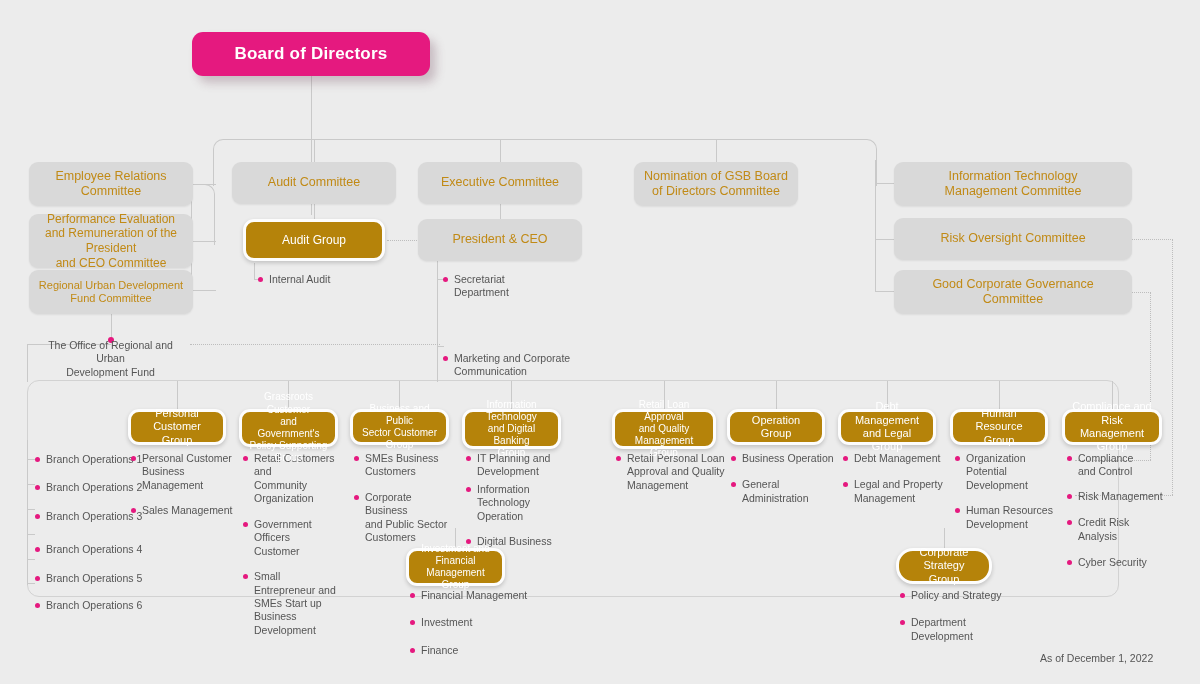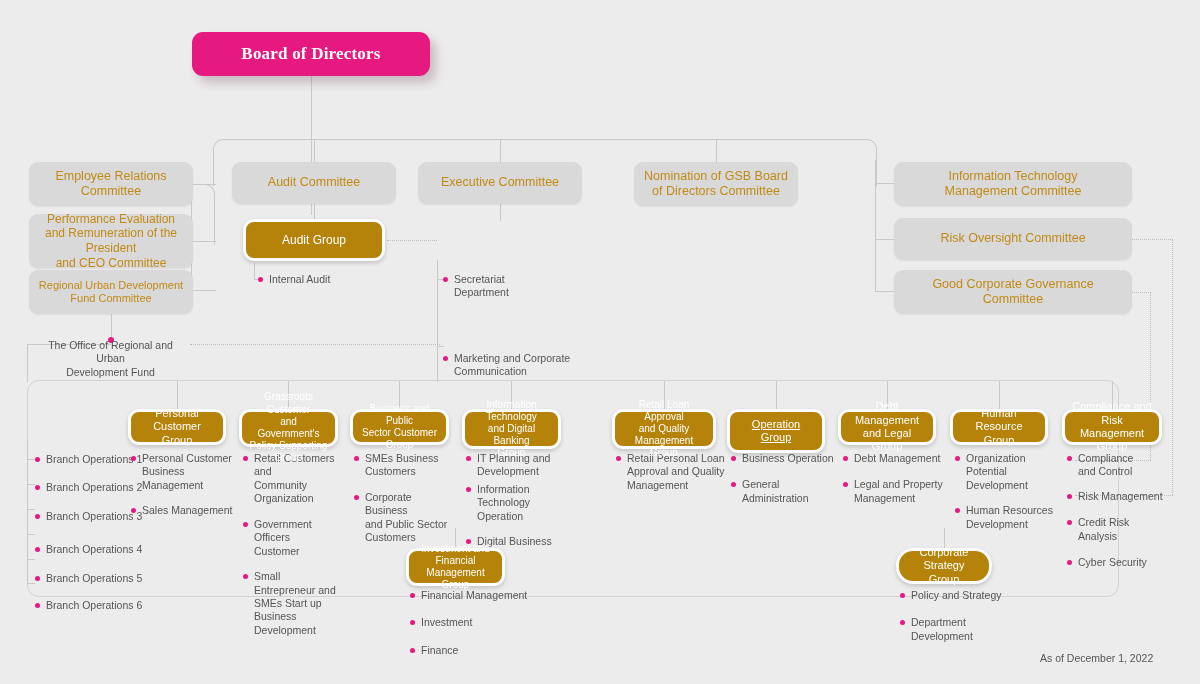--- a/index.html
+++ b/index.html
@@ -174,21 +174,21 @@
   <div class="ln h" style="left:27px;top:559px;width:8px;"></div>
   <div class="ln h" style="left:27px;top:583px;width:8px;"></div>
 
   <div class="dotv" style="left:1172px;top:239px;height:256px;"></div>
   <div class="dotln" style="left:1130px;top:239px;width:43px;"></div>
   <div class="dotv" style="left:1150px;top:292px;height:168px;"></div>
   <div class="dotln" style="left:1130px;top:292px;width:21px;"></div>
   <div class="dotln" style="left:1075px;top:460px;width:76px;"></div>
   <div class="dotln" style="left:1075px;top:495px;width:98px;"></div>
 
-  <div class="box root" style="left:192px;top:32px;width:238px;height:44px;font-family:Liberation Serif, serif;">
+  <div class="box root" style="left:192px;top:32px;width:238px;height:44px;">
     <span class="lbl">Board of Directors</span>
   </div>
 
   <div class="box committee" style="left:29px;top:162px;width:164px;height:44px;">
     <span class="lbl">Employee Relations<br>Committee</span>
   </div>
 
   <div class="box committee" style="left:29px;top:214px;width:164px;height:54px;font-size:12px;">
     <span class="lbl">Performance Evaluation<br>and Remuneration of the President<br>and CEO Committee</span>
   </div>
@@ -202,20 +202,23 @@
   </div>
 
   <div class="box group" style="left:243px;top:219px;width:142px;height:42px;font-size:12px;">
     <span class="lbl">Audit Group</span>
   </div>
 
   <div class="box committee" style="left:418px;top:162px;width:164px;height:42px;">
     <span class="lbl">Executive Committee</span>
   </div>
 
+  <div class="box committee" style="left:418px;top:219px;width:164px;height:42px;">
+    <span class="lbl">President &amp; CEO</span>
+  </div>
 
   <div class="box committee" style="left:634px;top:162px;width:164px;height:44px;">
     <span class="lbl">Nomination of GSB Board<br>of Directors Committee</span>
   </div>
 
   <div class="box committee" style="left:894px;top:162px;width:238px;height:44px;">
     <span class="lbl">Information Technology<br>Management Committee</span>
   </div>
 
   <div class="box committee" style="left:894px;top:218px;width:238px;height:42px;">
@@ -239,21 +242,21 @@
   </div>
 
   <div class="box group sm" style="left:462px;top:409px;width:99px;height:40px;">
     <span class="lbl">Information Technology<br>and Digital Banking<br>Group</span>
   </div>
 
   <div class="box group sm" style="left:612px;top:409px;width:104px;height:40px;">
     <span class="lbl">Retail Loan Approval<br>and Quality<br>Management Group</span>
   </div>
 
-  <div class="box group" style="left:727px;top:409px;width:98px;height:44px;text-decoration:underline;">
+  <div class="box group" style="left:727px;top:409px;width:98px;height:36px;">
     <span class="lbl">Operation Group</span>
   </div>
 
   <div class="box group" style="left:838px;top:409px;width:98px;height:36px;">
     <span class="lbl">Debt Management<br>and Legal Group</span>
   </div>
 
   <div class="box group" style="left:950px;top:409px;width:98px;height:36px;">
     <span class="lbl">Human Resource<br>Group</span>
   </div>

